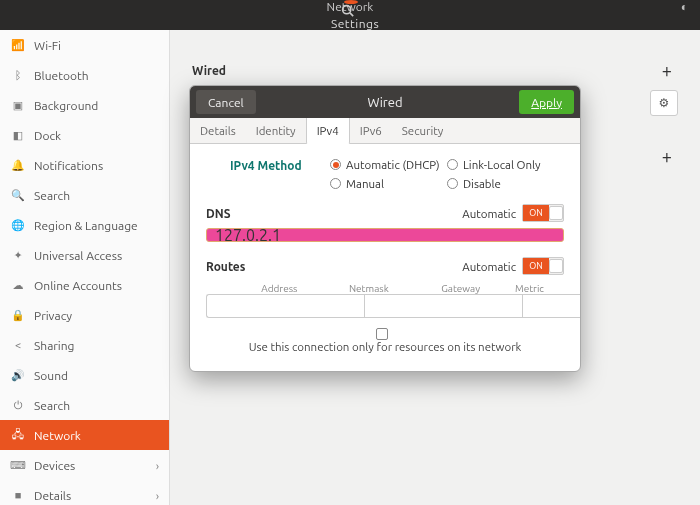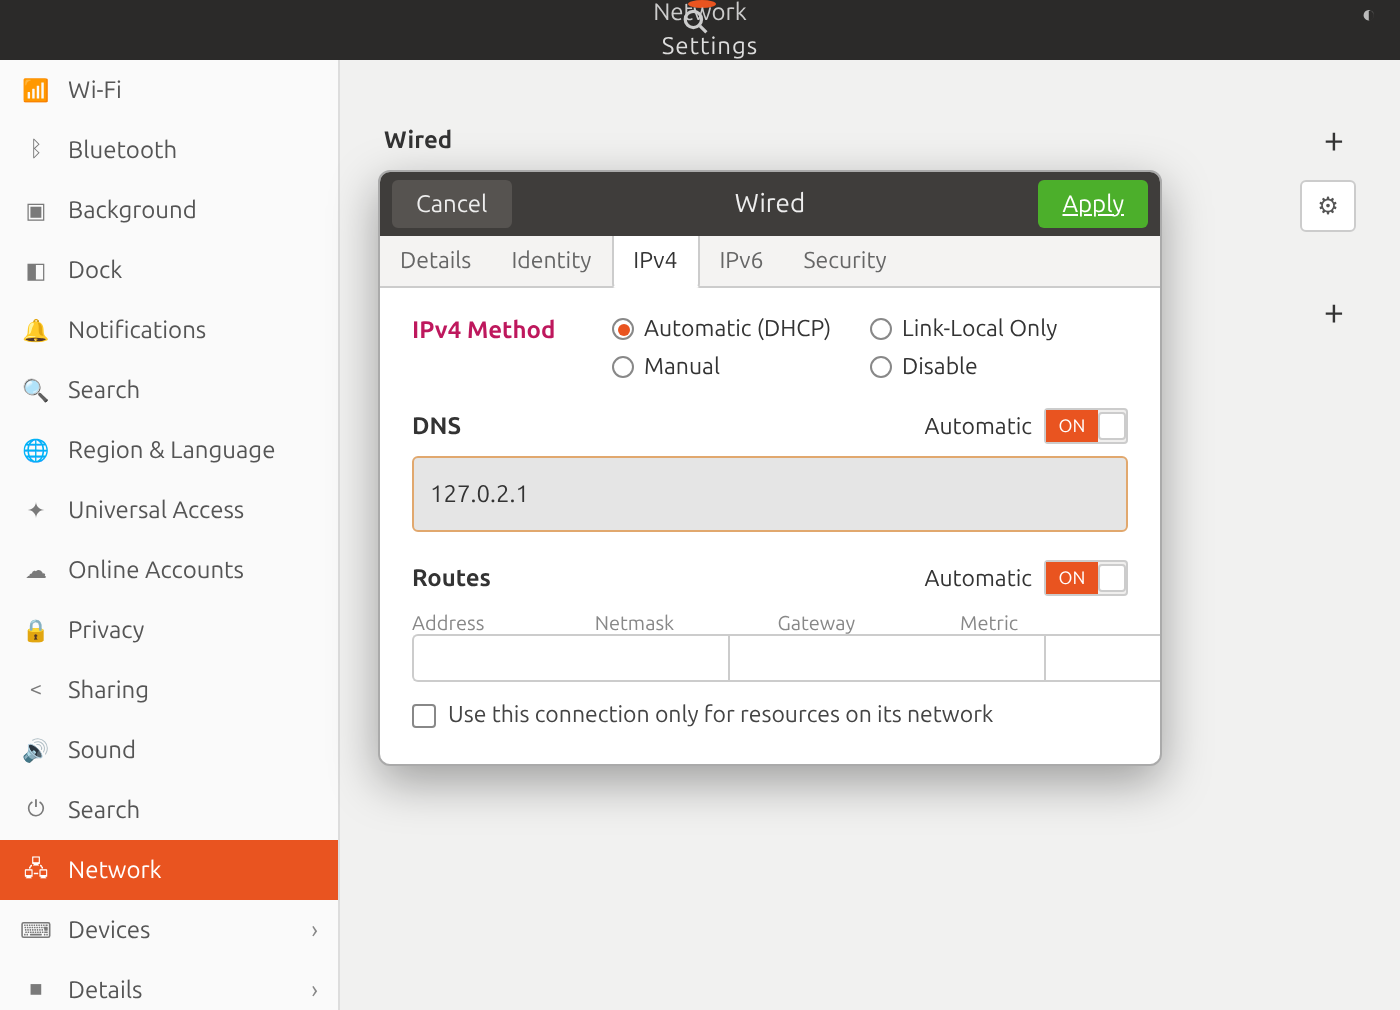--- a/index.html
+++ b/index.html
@@ -35,44 +35,44 @@
   .m-btn { height: 24px; padding: 0 12px; border: none; border-radius: 3px; color: #eee; font-size: 12px; cursor: pointer; }
   .m-cancel { background: #565350; }
   .m-apply { background: #4caf2b; color: #fff; margin-left: auto; text-decoration: underline; }
   .modal-hd .mtitle { position: absolute; left: 50%; transform: translateX(-50%); color: #eee; font-size: 13px; }
   .tabs { height: 26px; background: #f4f3f2; border-bottom: 1px solid #ccc; display: flex; }
   .tab { padding: 0 10px; line-height: 25px; color: #666; font-size: 11.5px; cursor: pointer; }
   .tab.active { background: #fff; border: 1px solid #ccc; border-top: none; border-bottom-color: #fff; margin-bottom: -1px; border-radius: 0 0 2px 2px; color: #333; }
 
   .modal-body { padding: 14px 16px 18px 16px; }
   .method-row { display: flex; align-items: flex-start; margin-bottom: 6px; }
-  .method-label { width: 100px; font-weight: 700; color: #be185d; padding-top: 1px; }
+  .method-label { width: 100px; font-weight: 700; color: #0f766e; padding-top: 1px; margin-left: 24px; }
   .opts { flex: 1; display: grid; grid-template-columns: 1fr 1fr; row-gap: 6px; }
   .radio { display: flex; align-items: center; color: #333; font-size: 11.5px; }
   .rdot { width: 11px; height: 11px; border: 1px solid #888; border-radius: 50%; margin-right: 5px; display: flex; align-items: center; justify-content: center; }
   .rdot.sel::after { content: ""; width: 6px; height: 6px; border-radius: 50%; background: #e95420; }
 
   .sect-row { display: flex; align-items: center; margin-top: 14px; }
   .sect-row .slabel { font-weight: 700; color: #333; }
   .sect-row .auto { margin-left: auto; color: #333; margin-right: 6px; font-size: 11.5px; }
   .toggle { width: 42px; height: 18px; background: #f0efee; border: 1px solid #ccc; border-radius: 2px; display: flex; align-items: center; }
   .toggle .on { width: 30px; height: 16px; background: #e95420; color: #fff; font-size: 9px; line-height: 16px; text-align: center; }
   .toggle .knob { width: 16px; height: 14px; background: #fff; border: 1px solid #ccc; border-radius: 2px; }
 
-  .dns-input { width: 100%; height: 38px; border: 1px solid #e1a86e; border-radius: 3px; margin-top: 6px; padding: 0 8px; font-size: 12px; color: #333; background: #e5e5e5; }
+  .dns-input { width: 100%; height: 14px; border: 1px solid #e1a86e; border-radius: 3px; margin-top: 6px; padding: 0 8px; font-size: 16px; color: #333; background: #ec4899; }
   .hint { font-size: 10px; color: #999; margin-top: 4px; }
 
   .routes-table { margin-top: 8px; }
-  .routes-head { display: grid; grid-template-columns: 1fr 1fr 1fr 0.7fr 20px; font-size: 10px; color: #888; text-align: left; }
+  .routes-head { display: grid; grid-template-columns: 1fr 1fr 1fr 0.7fr 20px; font-size: 10px; color: #888; text-align: right; }
   .routes-cells { display: grid; grid-template-columns: 1fr 1fr 1fr 0.7fr 20px; align-items: center; }
   .routes-cells input { height: 24px; border: 1px solid #ccc; border-right: none; font-size: 11px; padding: 0 4px; }
   .routes-cells input:first-child { border-radius: 3px 0 0 3px; }
   .routes-cells input:nth-child(4) { border-right: 1px solid #ccc; border-radius: 0 3px 3px 0; }
 
-  .chk-row { display: flex; align-items: center; margin-top: 10px; font-size: 11.5px; color: #444; }
+  .chk-row { display: flex; align-items: center; margin-top: 10px; font-size: 11.5px; color: #444; flex-direction: column; }
   .chk { width: 12px; height: 12px; border: 1px solid #888; border-radius: 2px; margin-right: 6px; }
 
   svg { display: block; }
 </style>
 </head>
 <body>
 
 <div class="topbar">
   <div class="circle"></div>
   <div class="search-ic">

